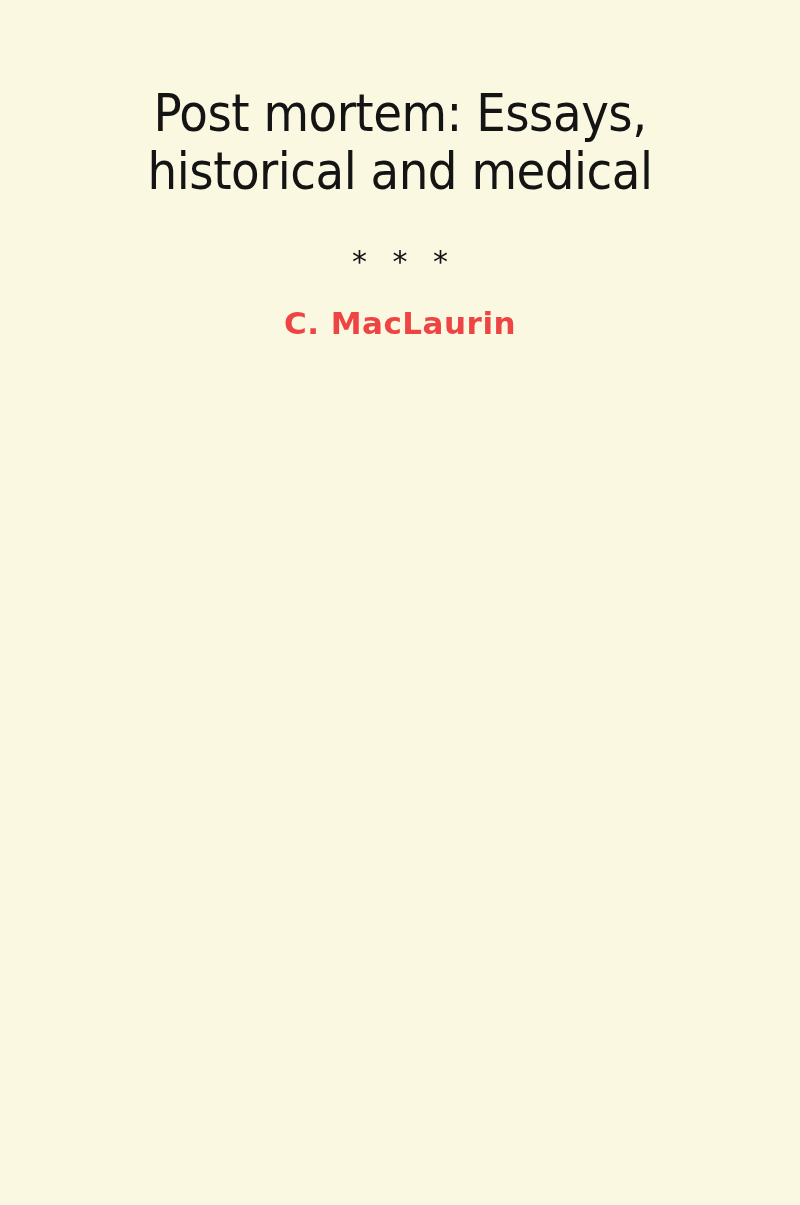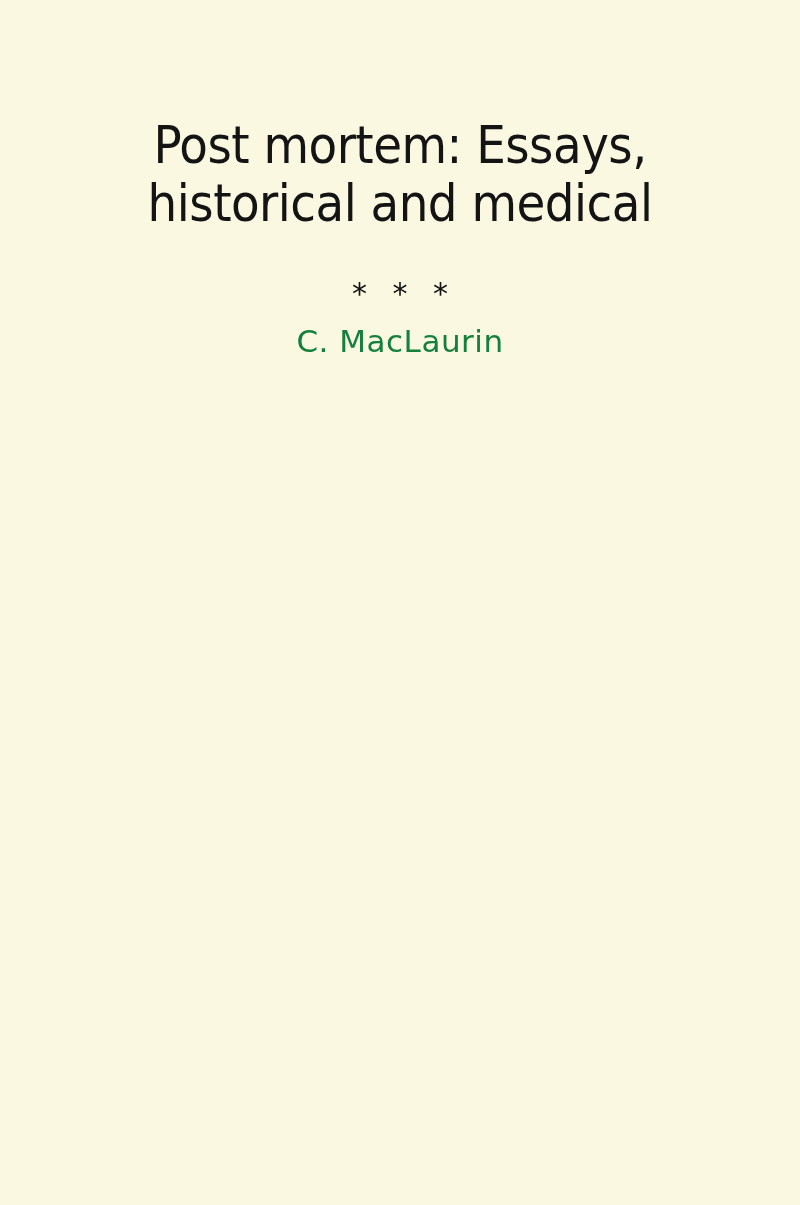--- a/index.html
+++ b/index.html
@@ -11,21 +11,21 @@
     height: 1205px;
     background: #FAF8E1;
     font-family: "DejaVu Sans", "Liberation Sans", sans-serif;
     color: #1a1a1a;
     overflow: hidden;
   }
   .title-page {
     box-sizing: border-box;
     width: 800px;
     height: 1205px;
-    padding-top: 116px;
+    padding-top: 84px;
     text-align: center;
   }
   .book-title {
     margin: 0 auto;
     max-width: 640px;
     font-size: 52px;
     font-weight: 400;
     font-stretch: condensed;
     line-height: 1.12;
     letter-spacing: -0.5px;
@@ -33,25 +33,25 @@
   }
   .separator {
     margin-top: 44px;
     font-size: 30px;
     letter-spacing: 8px;
     color: #141414;
     
     padding-left: 8px;
   }
   .book-author {
-    margin-top: 12px;
+    margin-top: 26px;
     font-size: 31px;
-    font-weight: 400;
+    font-weight: 700;
     letter-spacing: 0.5px;
-    color: #15803d;
+    color: #ef4444;
   }
 </style>
 </head>
 <body>
 
 <div class="title-page">
   <h1 class="book-title">Post mortem: Essays, historical and medical</h1>
   <div class="separator">* * *</div>
   <div class="book-author">C. MacLaurin</div>
 </div>

